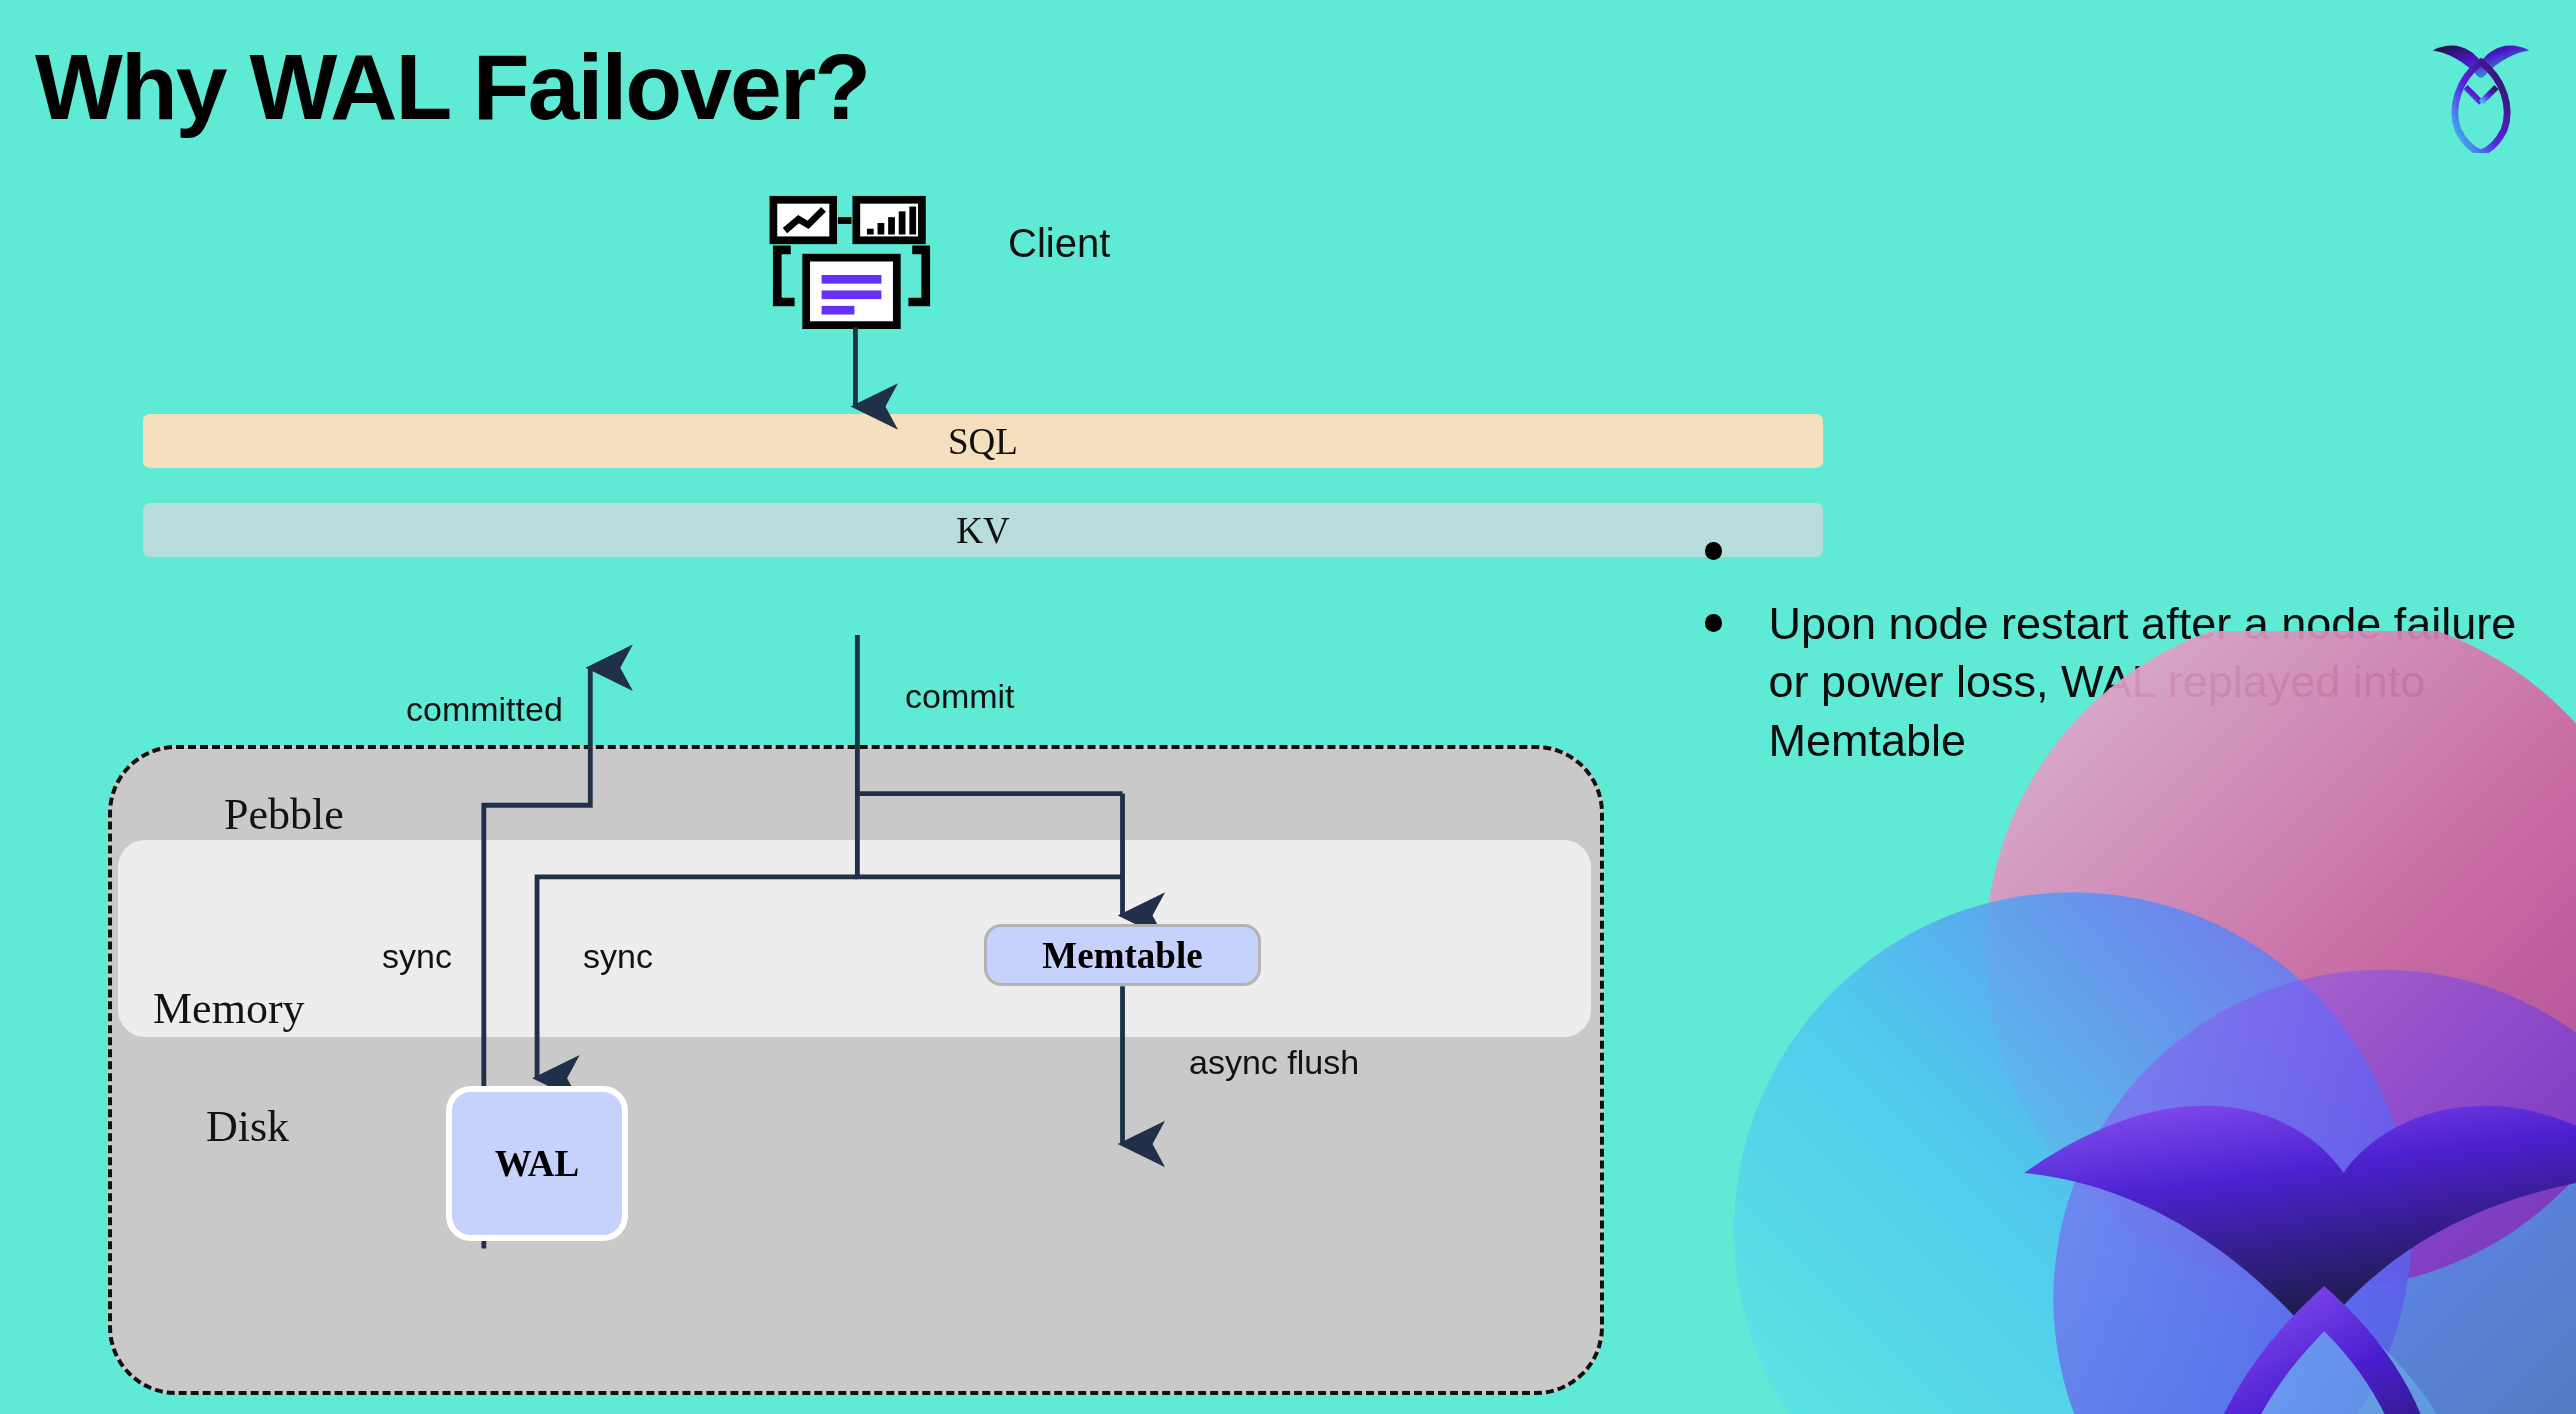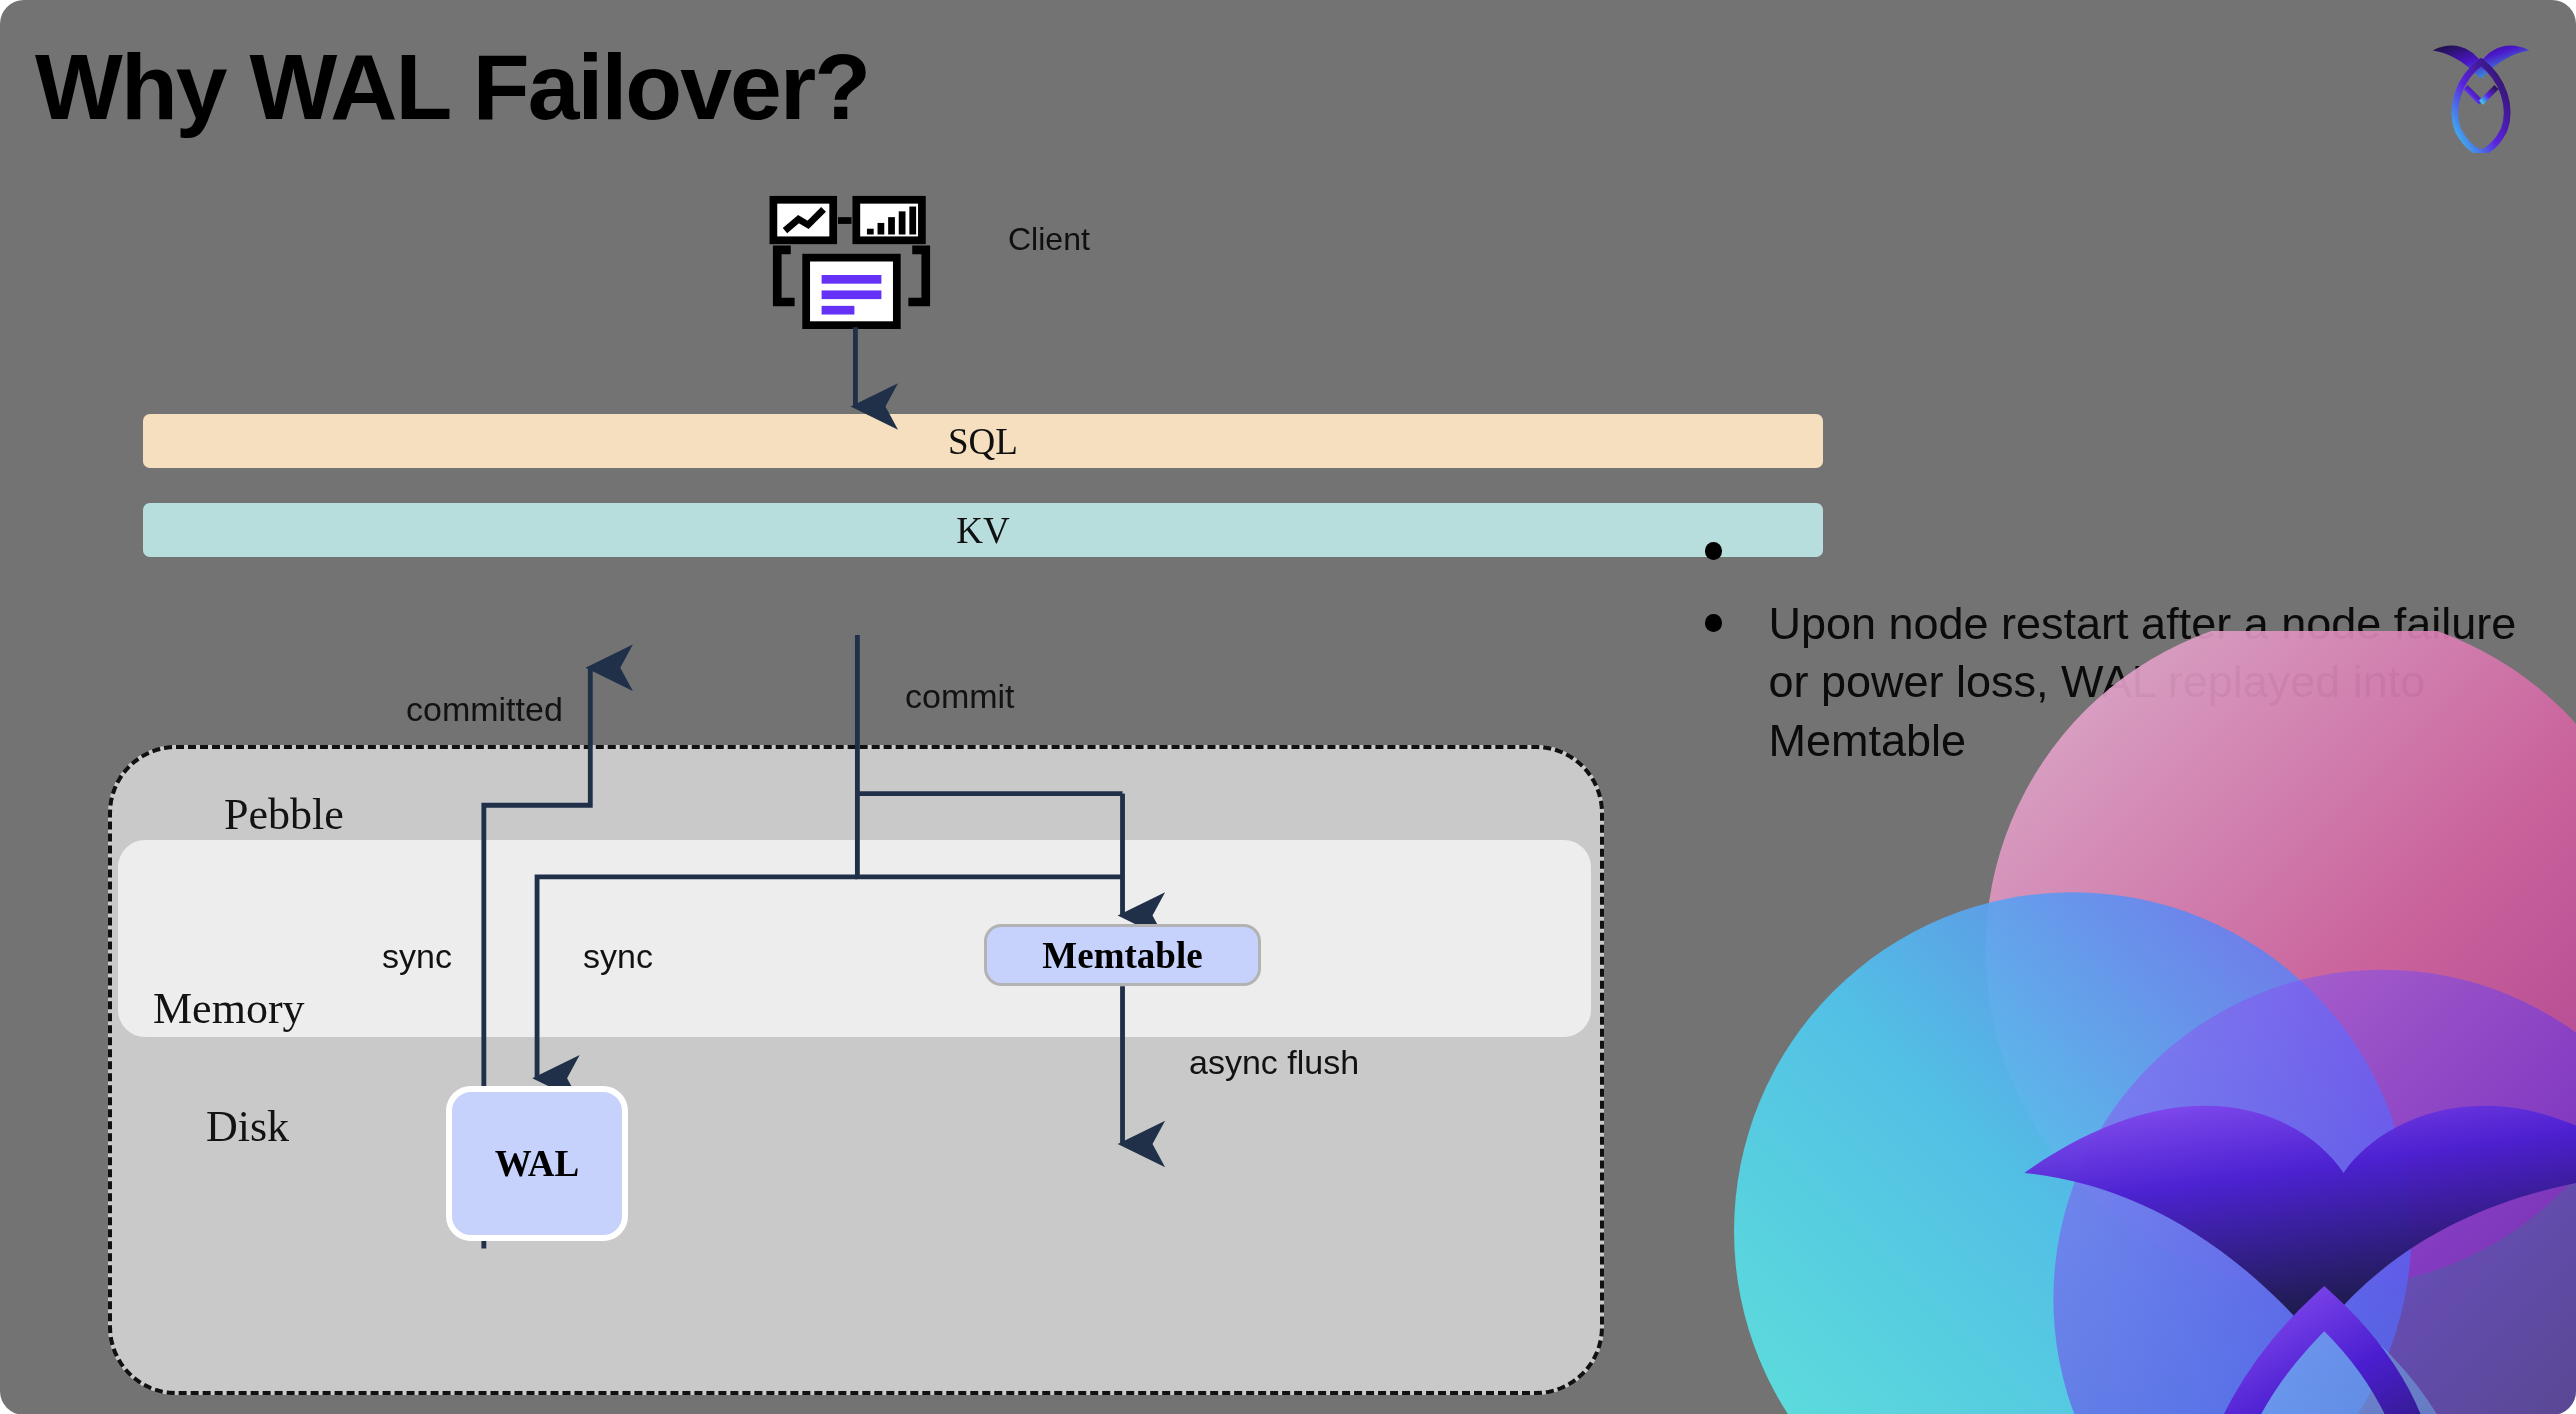--- a/index.html
+++ b/index.html
@@ -1,41 +1,41 @@
 <!DOCTYPE html>
 <html><head>
 <meta charset="utf-8">
 <style>
   html,body{margin:0;padding:0;background:#ffffff;}
   body{
     width:2576px;height:1415px;position:relative;overflow:hidden;
     font-family:"Liberation Sans", sans-serif;
     -webkit-font-smoothing:antialiased;
   }
-  .slide{position:absolute;inset:0;background:#737373;overflow:hidden;border-radius:24px;}
+  .slide{position:absolute;inset:0;background:#5eead4;overflow:hidden;}
 
   
   .title{
     position:absolute;left:35px;top:41px;
     font-family:"Liberation Sans", sans-serif;
     font-weight:700;font-size:93px;line-height:1.0;
     letter-spacing:-1.9px;color:#000;white-space:nowrap;
   }
 
   
   .brand-logo{position:absolute;right:37px;top:29px;width:116px;height:124px;}
 
   
   .deco{position:absolute;right:-116px;bottom:-203px;width:987px;height:987px;pointer-events:none;}
 
   
   .client-icon{position:absolute;left:769px;top:194px;width:165px;height:135px;}
   .client-label{
     position:absolute;left:1008px;top:221px;
-    font-size:32px;color:#0f0f0f;font-family:"Liberation Sans", sans-serif;
+    font-size:40px;color:#0f0f0f;font-family:"Liberation Sans", sans-serif;
     white-space:nowrap;
   }
 
   
   .layer{
     position:absolute;left:143px;width:1680px;height:54px;border-radius:6.8px;
     display:flex;align-items:center;justify-content:center;
     font-family:"Liberation Serif", serif;font-size:37px;color:#101010;
   }
   .layer-sql{top:414px;}

